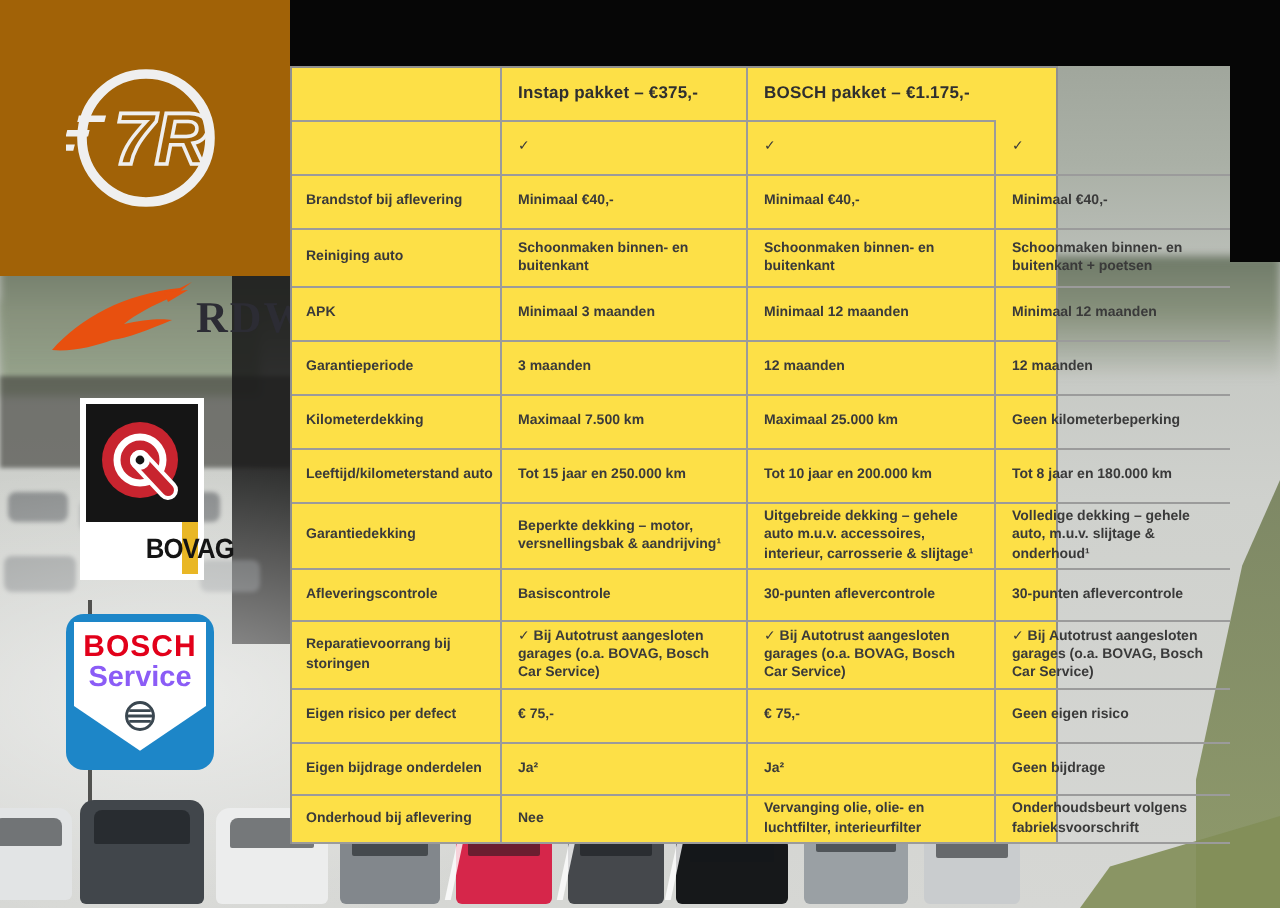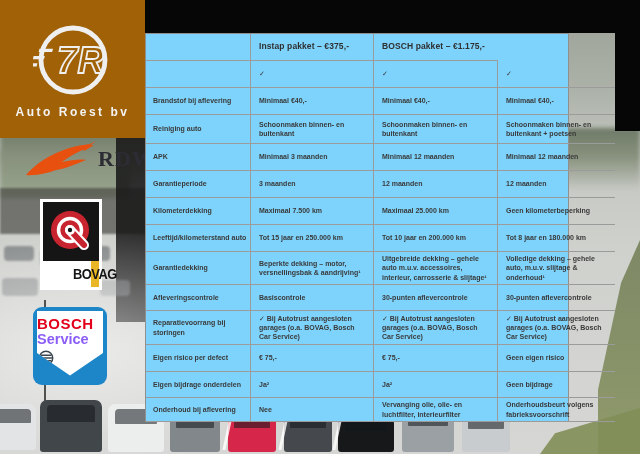--- a/index.html
+++ b/index.html
@@ -37,26 +37,26 @@
 
   
   .bovag { position:absolute; left:40px; top:199px; width:62px; height:91px; background:#ffffff; padding:3px; display:flex; flex-direction:column; }
   .bovag-top { flex:1; background:#151515; display:flex; align-items:center; justify-content:center; }
   .bovag-bottom { height:26px; background:#e9b72585; background:#e9b725; display:flex; align-items:center; justify-content:center;margin-left:48px; }
   .bovag-word { font-weight:bold; font-size:14px; color:#141414; letter-spacing:-.5px; transform:scaleX(.92); }
 
   
   .bosch { position:absolute; left:33px; top:307px; width:74px; height:78px; background:#1d86c8; border-radius:9px; }
   .bosch-banner { position:absolute; left:4px; top:4px; width:66px; height:70px; background:#ffffff;
-    clip-path:polygon(0 0,100% 0,100% 60%,50% 92%,0 60%); display:flex; flex-direction:column; }
+    clip-path:polygon(0 0,100% 0,100% 60%,50% 92%,0 60%); display:flex; flex-direction:column; align-items:center; }
   .bosch-word { color:#e2001a; font-weight:bold; font-size:15px; letter-spacing:.5px; margin-top:5px; line-height:1.05; }
   .service-word { color:#8b5cf6; font-weight:bold; font-size:14.5px; line-height:1.1; }
 
   
-  .ctable { position:absolute; left:145px; top:33px; width:424px; background:#7dd3fc; border:1px solid #8f8f8f; border-bottom:none; }
+  .ctable { position:absolute; left:145px; top:33px; width:384px; background:#fde047; border:1px solid #8f8f8f; border-bottom:none; }
   .trow { display:grid; grid-template-columns:105px 123px 124px 117px; }
   .cell { border-right:1px solid #9b9b9b; border-bottom:1px solid #9b9b9b; display:flex; align-items:center;
     padding:2px 6px 2px 8px; font-size:7px; font-weight:bold; color:#3a3a3a; line-height:1.32; }
   .cell.last { border-right:none; }
   .cell.label { padding-left:7px; padding-right:3px; }
   .t-header .cell { font-size:8.5px; color:#2f2f2f; letter-spacing:.1px; }
   .rh-hd { height:27px; } .rh-a { height:27px; } .rh-b { height:29px; } .rh-c { height:33px; }
   .rh-d { height:26px; } .rh-e { height:34px; } .rh-f { height:24px; }
 </style>
 </head>
@@ -97,21 +97,20 @@
   <div class="black-right"></div>
 
   <div class="logo-box">
     <svg width="80" height="80" viewBox="0 0 100 100">
       <circle cx="50" cy="50" r="40" fill="none" stroke="#efefef" stroke-width="6"></circle>
       <rect x="17" y="36" width="17" height="4" fill="#efefef" transform="skewX(-14)"></rect>
       <rect x="12" y="45" width="14" height="4" fill="#efefef" transform="skewX(-14)"></rect>
       <rect x="8" y="54" width="11" height="4" fill="#efefef" transform="skewX(-14)"></rect>
       <text x="30" y="66" font-family="'Liberation Sans',sans-serif" font-style="italic" font-weight="bold" font-size="46" fill="none" stroke="#efefef" stroke-width="2.2">7R</text>
     </svg>
-    <div class="company-name">Auto Roest bv</div>
   </div>
 
   <div class="rdw">
     <svg width="78" height="46" viewBox="0 0 78 46">
       <path d="M2 36 C 16 20, 38 8, 66 5 L 72 2 L 63 9 C 52 14, 44 18, 38 23 C 47 21, 56 20, 62 21 C 50 26, 40 30, 32 31 C 24 34, 12 37, 2 36 Z" fill="#e8500f"></path>
       <path d="M58 7 L 70 6 L 60 12 Z" fill="#e8500f"></path>
     </svg>
     <div class="rdw-text">RDW</div>
   </div>
 

